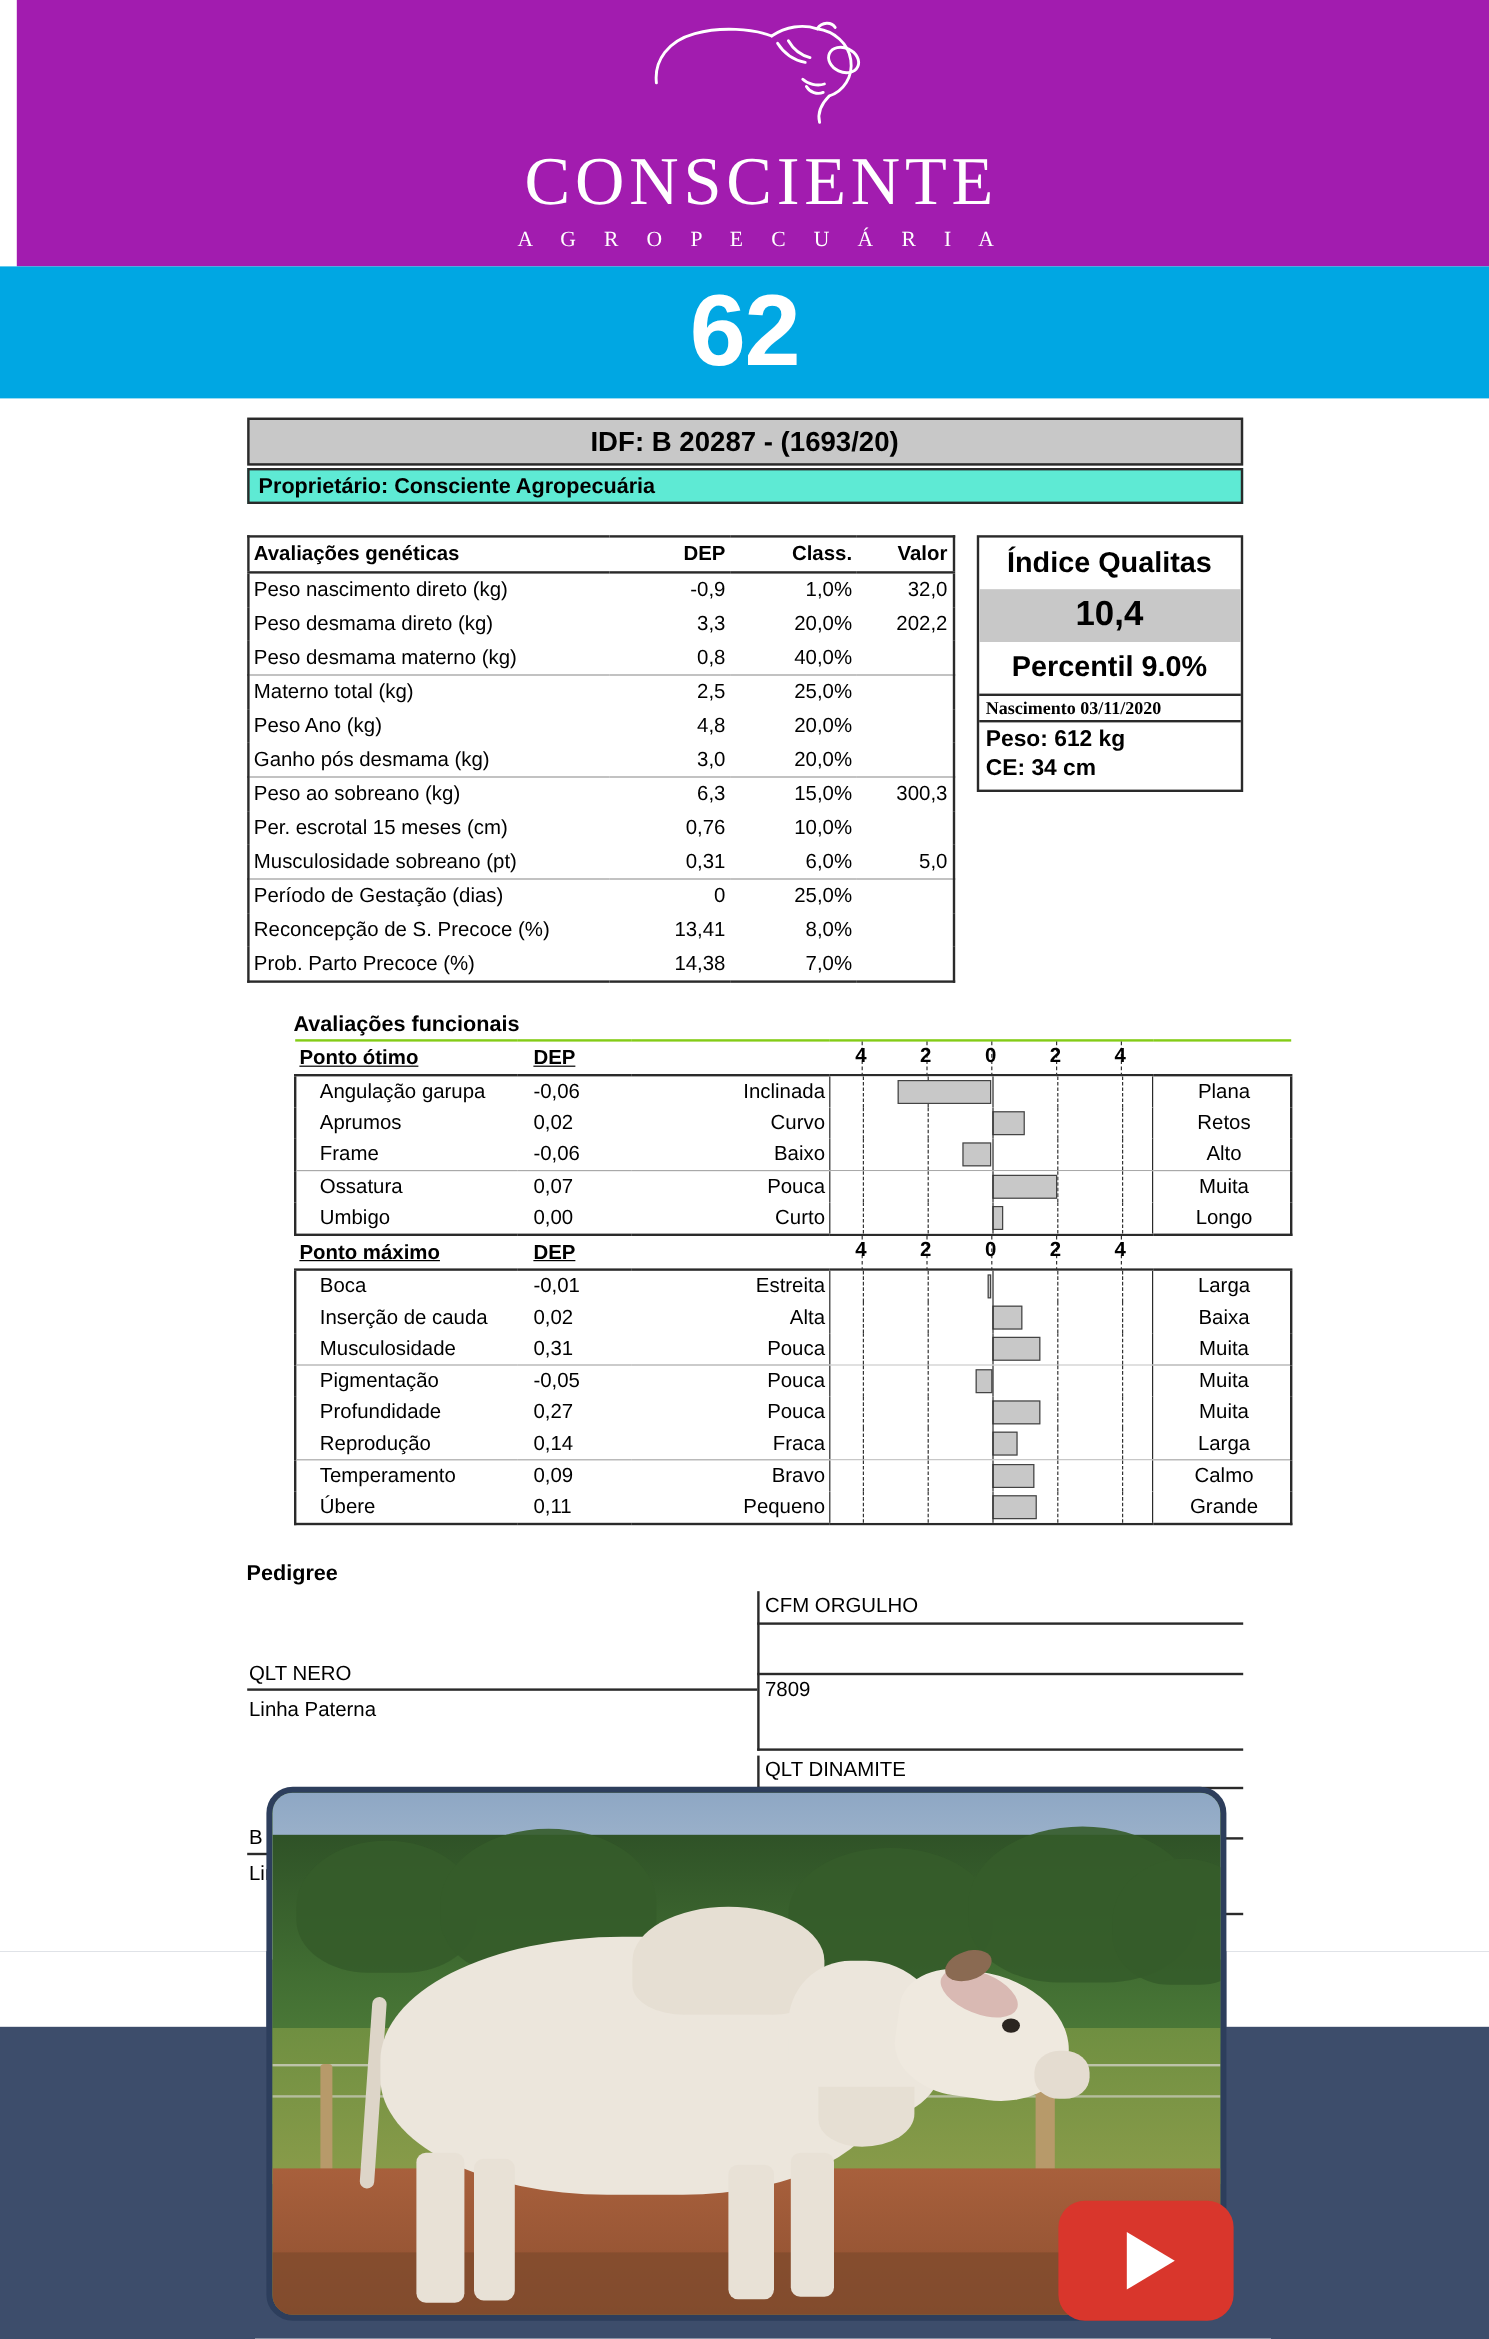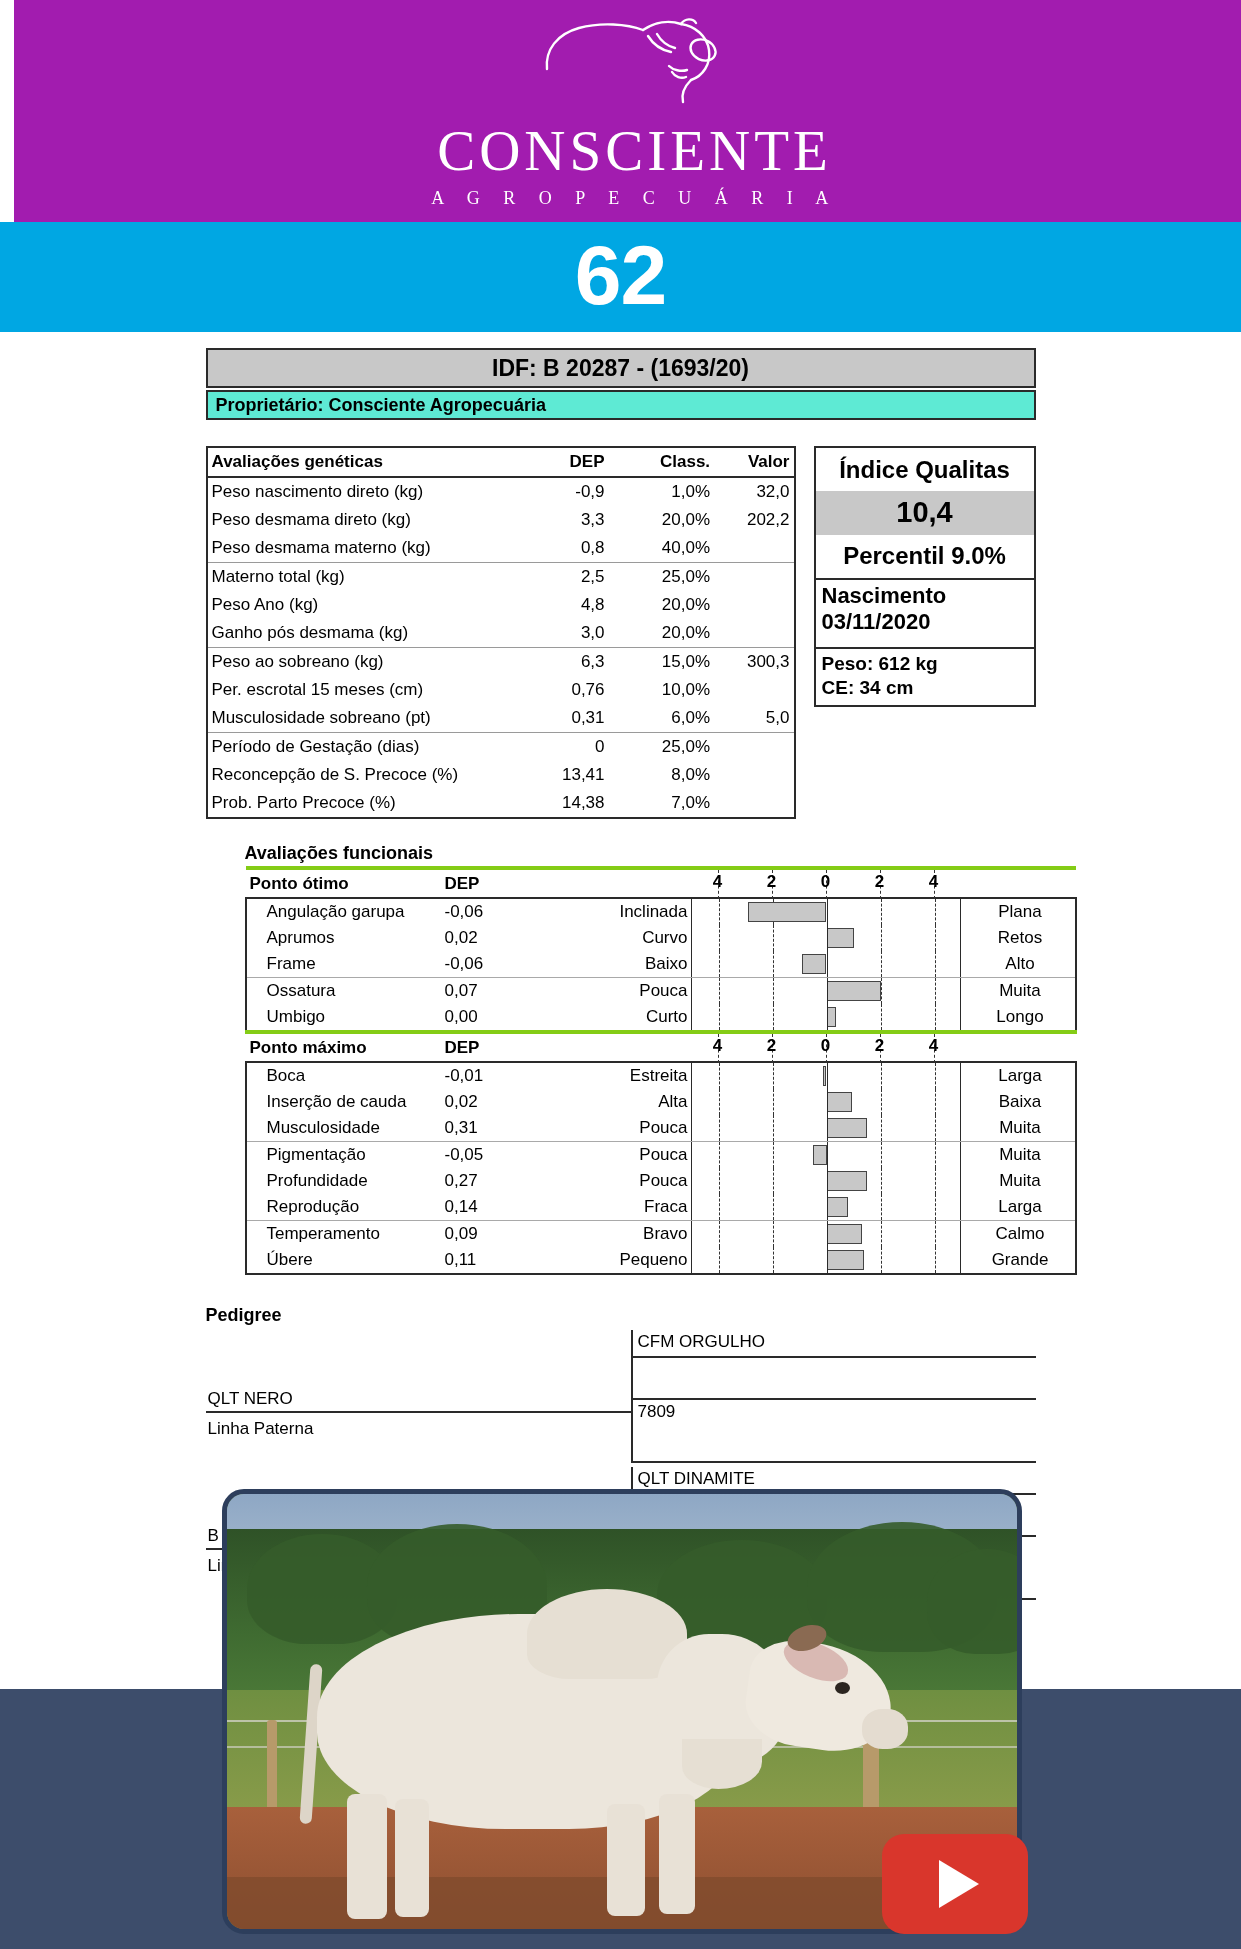--- a/index.html
+++ b/index.html
@@ -78,34 +78,34 @@
     font-size:24px; font-weight:bold; text-align:center; padding:8px 0 7px 0; color:#000;
   }
   .qual .q-value {
     background:#c8c8c8; font-size:29px; font-weight:bold; text-align:center;
     padding:5px 0 6px 0; color:#000;
   }
   .qual .q-pct {
     font-size:24px; font-weight:bold; text-align:center; padding:7px 0 8px 0; color:#000;
   }
   .qual .q-birth {
-    border-top:2px solid #2a2a2a; font-size:22px; font-weight:bold;
-    padding:3px 0 12px 6px; color:#000;
+    border-top:2px solid #2a2a2a; font-size:15px; font-weight:bold;
+    padding:3px 0 0 6px; color:#000;font-family:Liberation Serif, serif;
   }
   .qual .q-meas {
     border-top:2px solid #2a2a2a; font-size:19px; font-weight:bold;
     padding:3px 0 5px 6px; color:#000; line-height:1.25;
   }
 
   
   .func-wrap { width:830px; margin:24px auto 0 auto;padding-left:39px; }
   .func-title { font-size:18px; font-weight:bold; color:#000; padding-bottom:2px; }
   table.fn { border-collapse:collapse; width:830px; table-layout:fixed; }
   table.fn td, table.fn th { font-size:17px; color:#000; }
-  .fhead td { font-weight:bold; height:27px; border-top:4px solid #84cc16; border-bottom:2px solid #2a2a2a; }
+  .fhead td { font-weight:bold; height:27px; border-top:2px solid #84cc16; border-bottom:2px solid #2a2a2a;text-decoration:underline; }
   .c-name { width:185px; padding-left:4px; }
   .c-dep  { width:95px; text-align:left; padding-left:14px;}
   .c-low  { width:165px; text-align:right; padding-right:3px; }
   .c-chart{ width:270px; padding:0; position:relative; }
   .c-high { width:115px; text-align:center; padding-left:5px; }
   .frow td { height:26px; }
   .frow td.c-name { padding-left:20px; }
   .frow.sep td { border-top:1px solid #a9a9a9; }
   .fn-box-left { border-left:2px solid #2a2a2a; }
   .fn-box-right{ border-right:2px solid #2a2a2a; }

